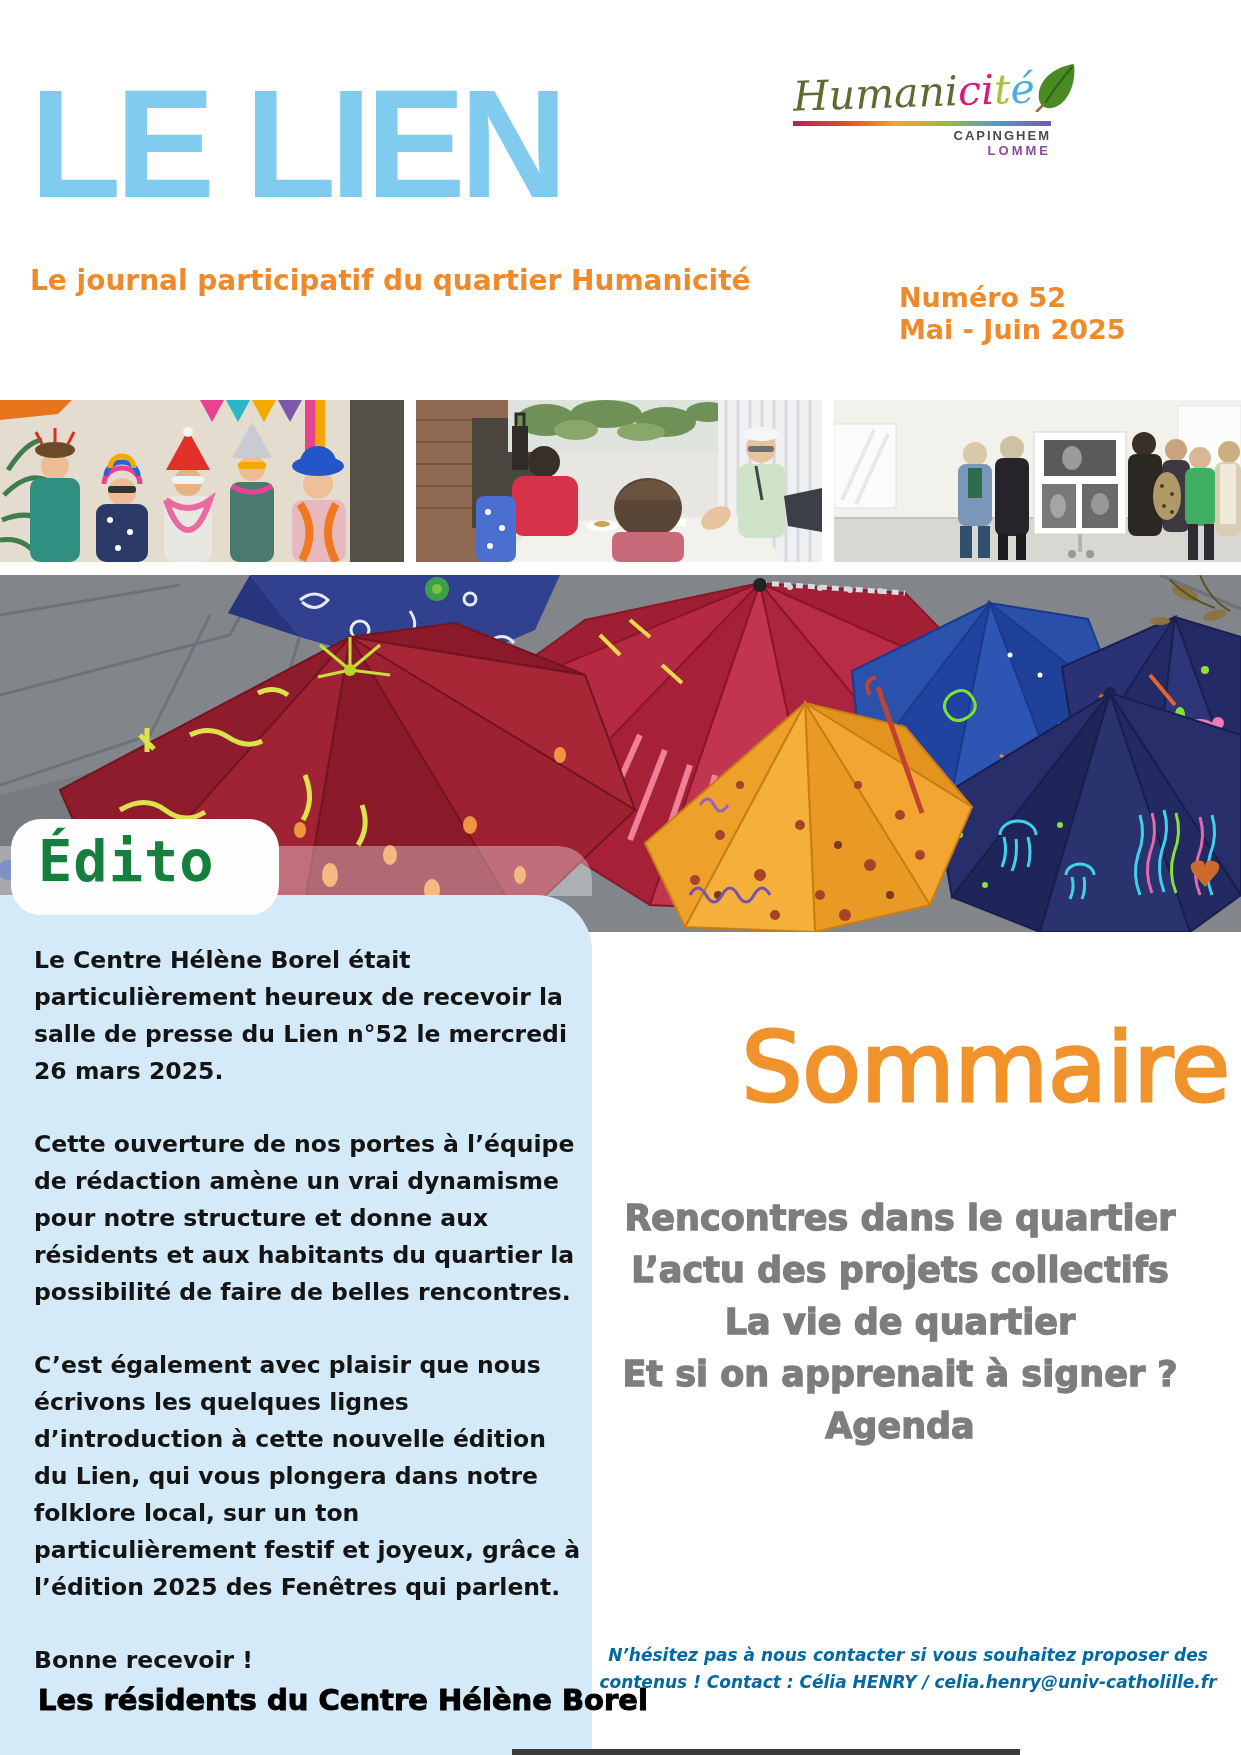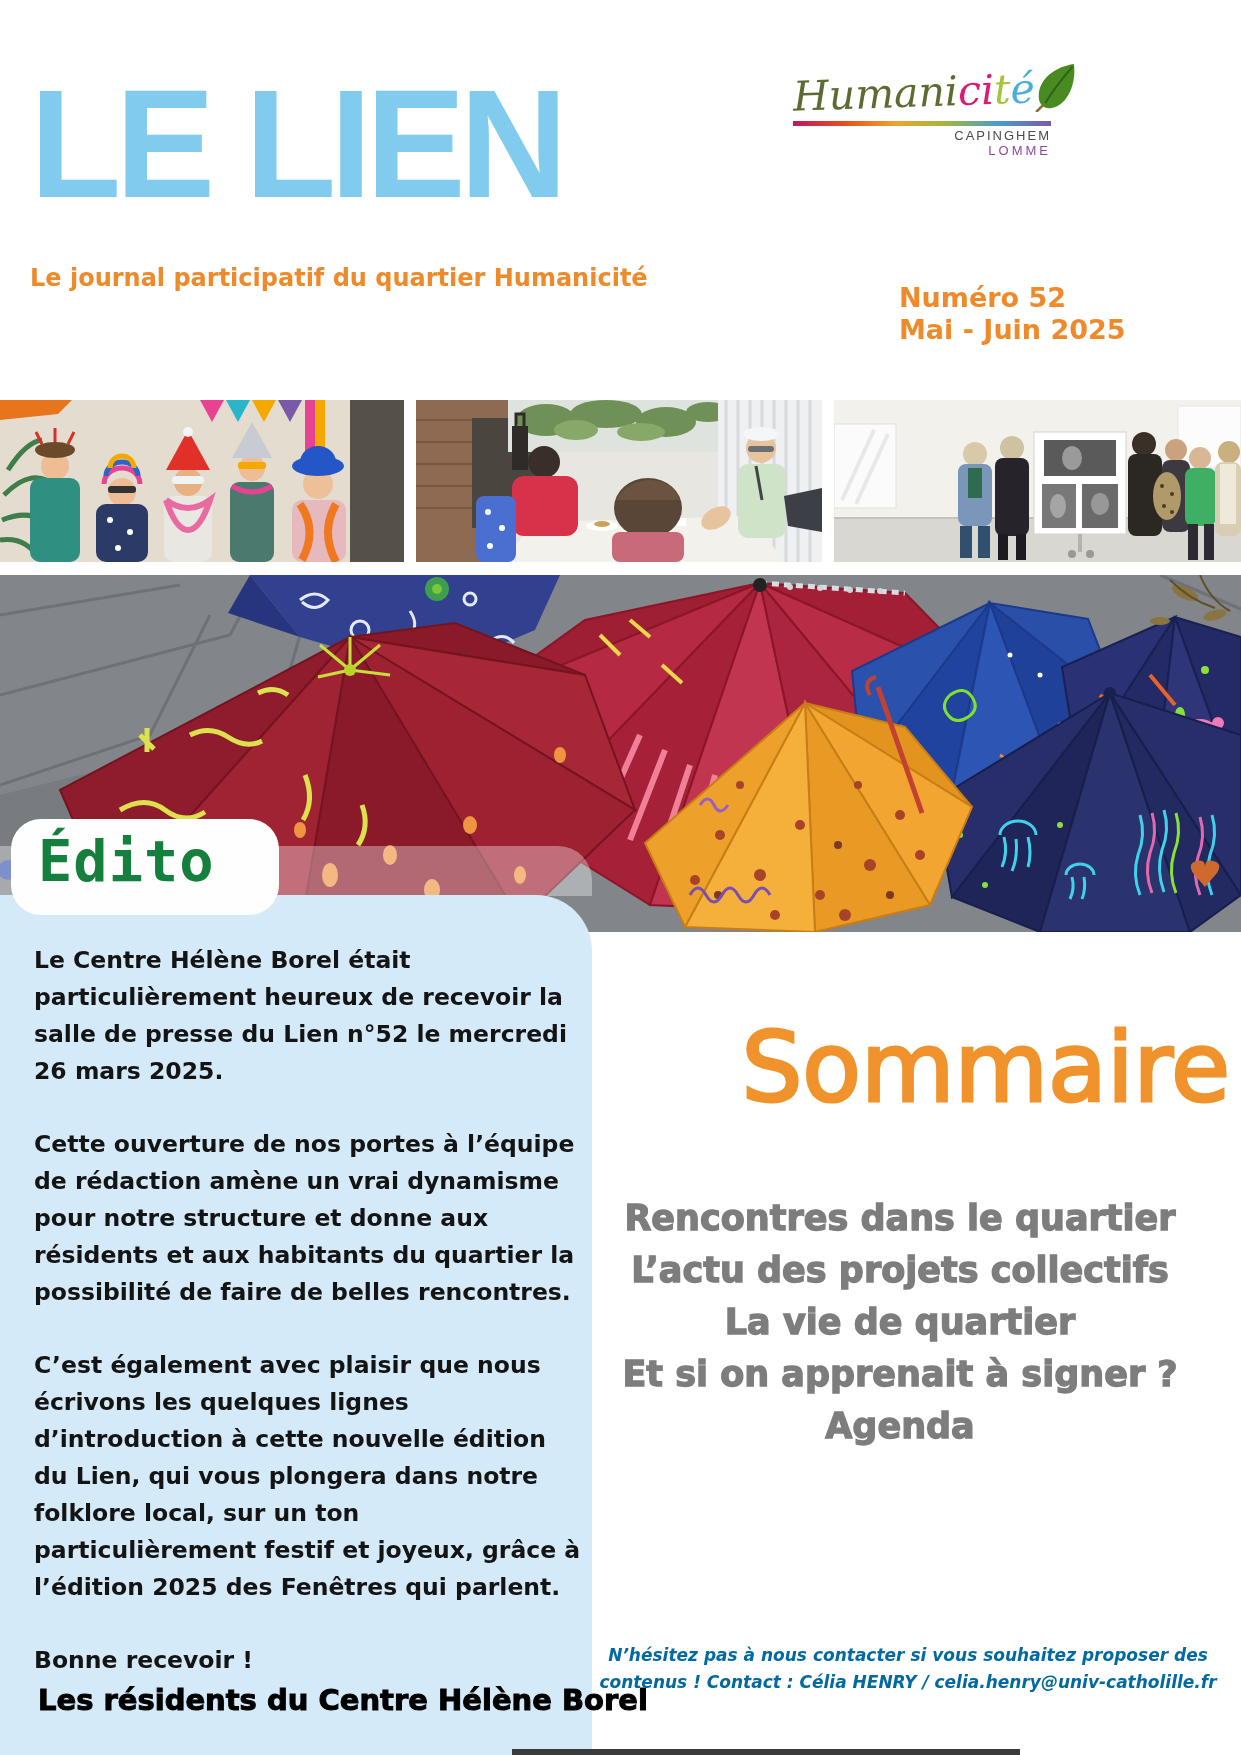--- a/index.html
+++ b/index.html
@@ -4,32 +4,32 @@
 <style>
   html,body{margin:0;padding:0;background:#ffffff;}
   #page{position:relative;width:1241px;height:1755px;background:#fff;overflow:hidden;
         font-family:"DejaVu Sans",sans-serif;}
   .abs{position:absolute;}
 
   
   .title{left:30px;top:64px;font-family:"Liberation Sans",sans-serif;font-weight:bold;
          font-size:154px;line-height:1.05;color:#80cbee;letter-spacing:-6px;
          transform:scaleX(.97);transform-origin:left top;}
-  .subtitle{left:30px;top:264px;font-size:24px;font-weight:bold;color:#ee8a2a;}
+  .subtitle{left:30px;top:264px;font-size:28px;font-weight:bold;color:#ee8a2a;}
 
   
   .logo{left:793px;top:72px;width:278px;}
   .logo-script{font-family:"DejaVu Serif",serif;font-style:italic;font-size:41px;
                line-height:1;transform:rotate(-2deg);white-space:nowrap;}
   .seg0{color:#5c6b31;} .seg1{color:#d81b74;} .seg2{color:#a4c43c;} .seg3{color:#49aede;}
   .logo-leaf{position:absolute;left:238px;top:-12px;width:52px;height:52px;}
   .logo-bar{margin-top:8px;height:5px;width:258px;
             background:linear-gradient(90deg,#c0175d,#e84e1b,#f0a432,#9cb83c,#4a9ad4,#7a5aa6);}
   .logo-caption{margin-top:2px;width:258px;text-align:right;
-                font-family:"Liberation Sans",sans-serif;font-size:13px;font-weight:normal;
+                font-family:"Liberation Sans",sans-serif;font-size:13px;font-weight:bold;
                 letter-spacing:2px;color:#4a4a4a;line-height:15px;}
   .logo-caption .lomme{color:#8b4a9e;letter-spacing:3px;}
   .issue{left:899px;top:282px;font-size:27px;font-weight:bold;color:#ee8a2a;line-height:32px;}
 
   
   .photo{top:400px;height:162px;overflow:hidden;background:#ddd;}
   .photo svg{display:block;}
   #photo1{left:0;width:404px;} #photo2{left:416px;width:406px;} #photo3{left:834px;width:407px;}
 
   

